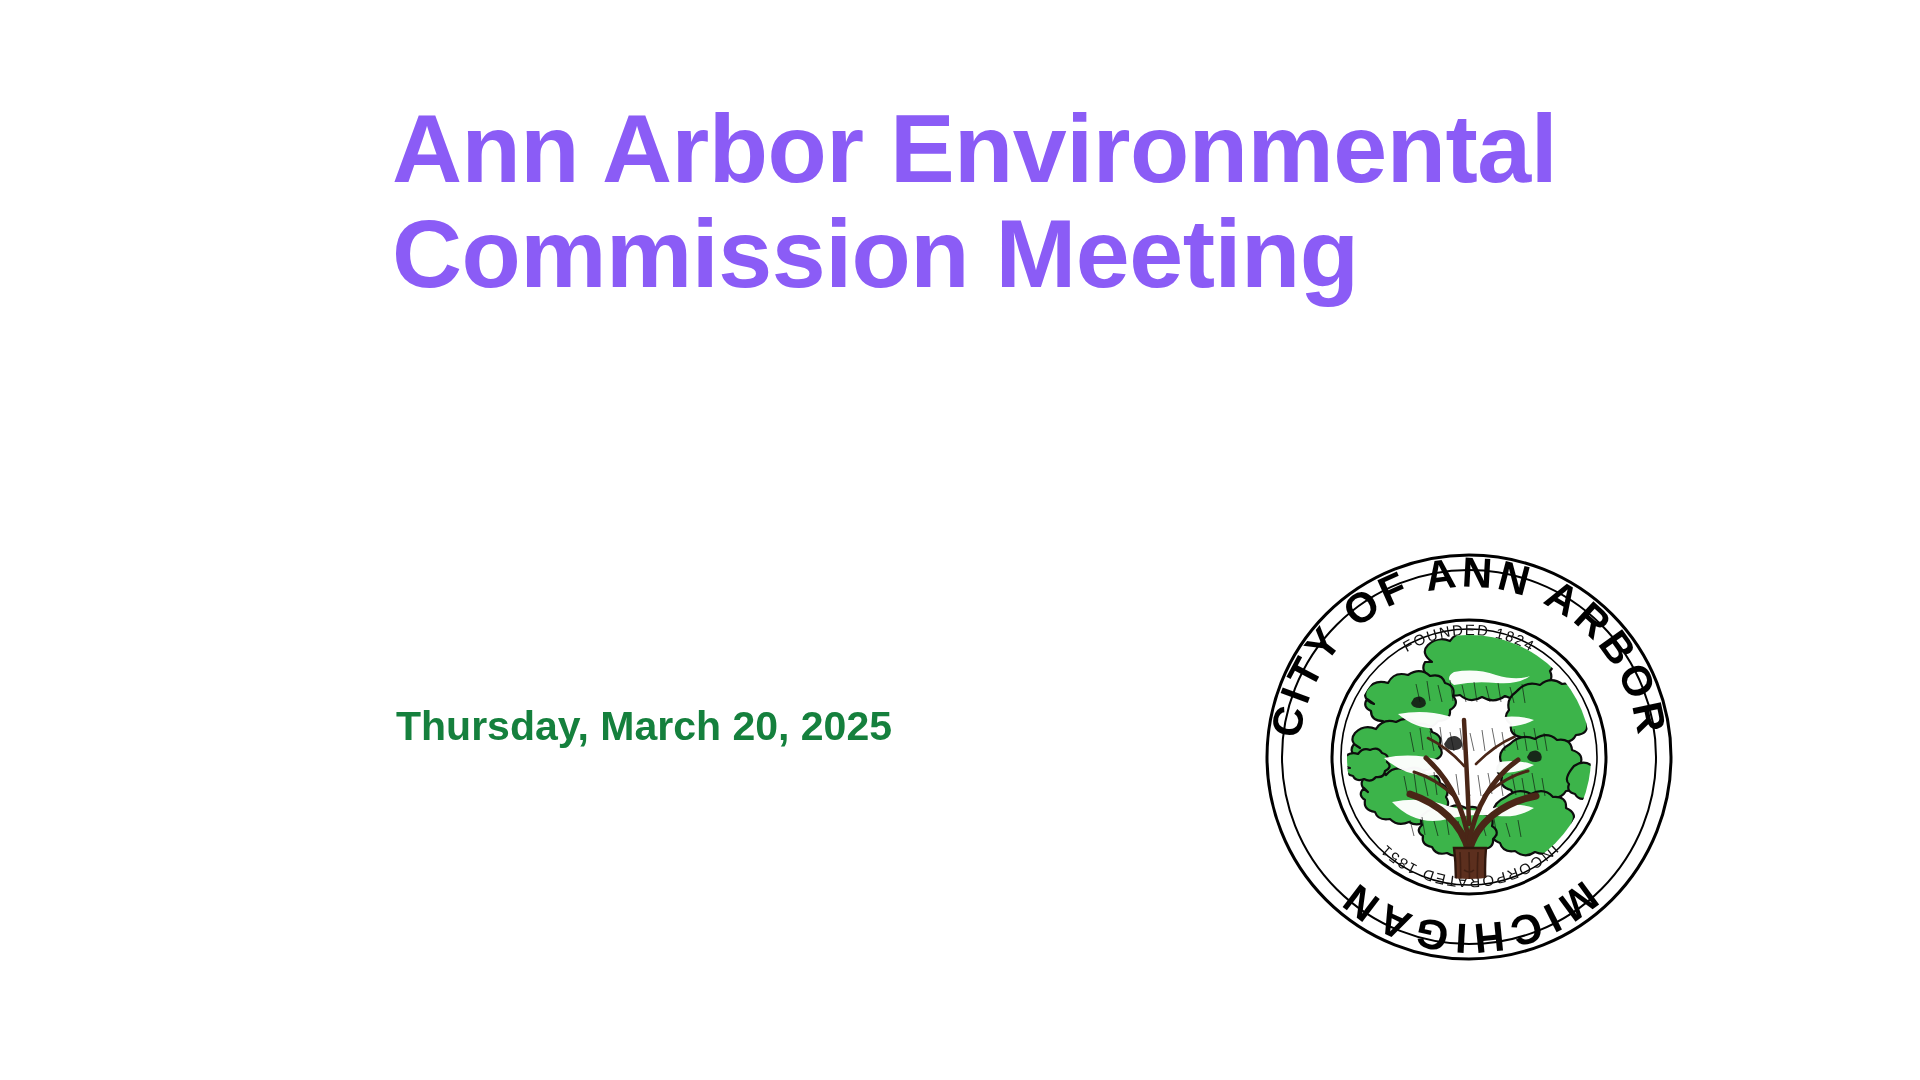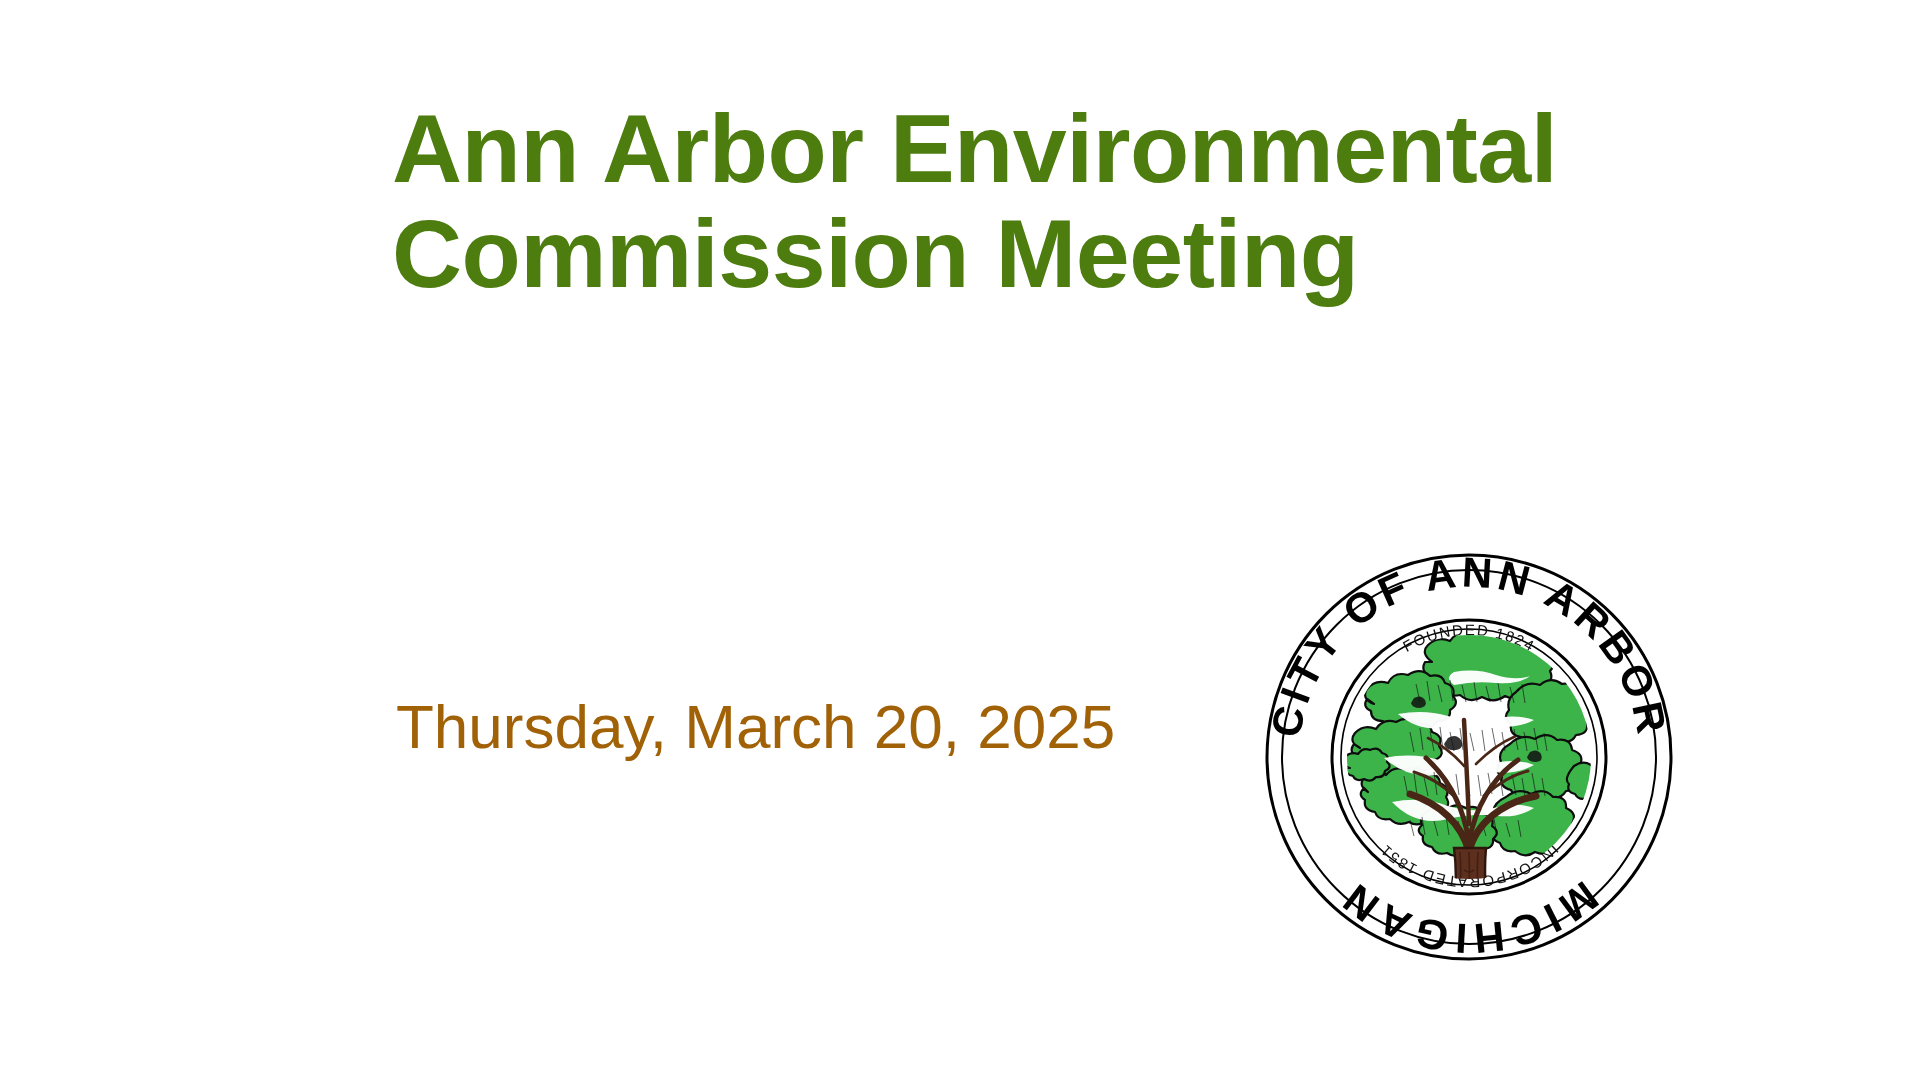--- a/index.html
+++ b/index.html
@@ -26,37 +26,37 @@
     top: 96px;
     width: 1460px;
   }
   #page-title {
     margin: 0;
     font-family: "Liberation Sans", sans-serif;
     font-weight: bold;
     font-size: 97px;
     line-height: 105px;
     letter-spacing: -0.5px;
-    color: #4d7c0f;
+    color: #8b5cf6;
     white-space: pre-line;
   }
 
   
   #subtitle-block {
     position: absolute;
     left: 396px;
     top: 690px;
     width: 900px;
   }
   .subtitle-line {
     font-family: "Liberation Sans", sans-serif;
-    font-weight: normal;
-    font-size: 62px;
+    font-weight: bold;
+    font-size: 41px;
     line-height: 73px;
-    color: #a16207;
+    color: #15803d;
     white-space: nowrap;
   }
 
   
   #city-seal {
     position: absolute;
     left: 1264px;
     top: 552px;
     width: 410px;
     height: 410px;

